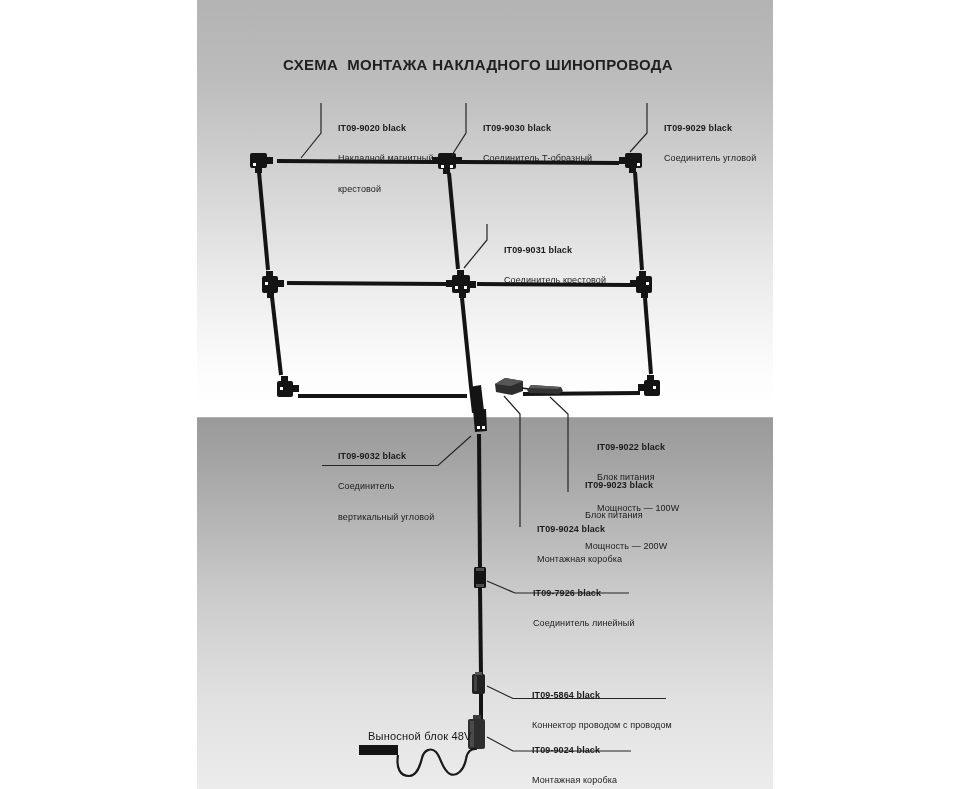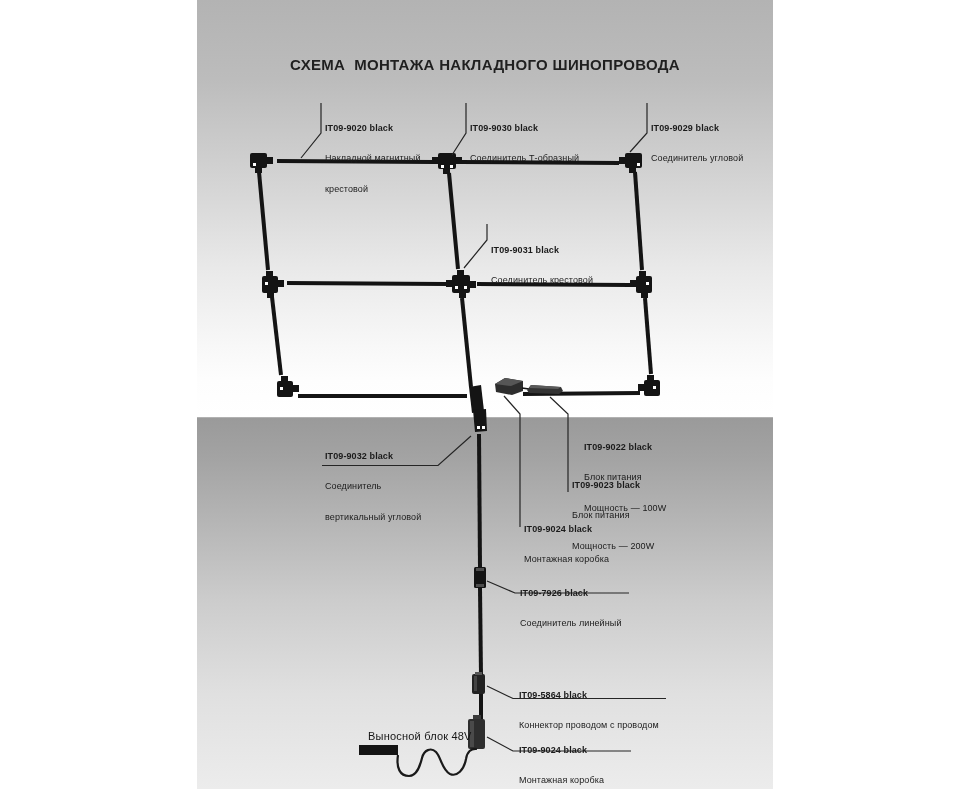--- a/index.html
+++ b/index.html
@@ -4,25 +4,25 @@
 <style>
   html,body{margin:0;padding:0;background:#ffffff;}
   #stage{position:relative;width:970px;height:789px;background:#ffffff;overflow:hidden;
          font-family:"Liberation Sans",sans-serif;}
   #backdrop{position:absolute;left:197px;top:0;width:576px;height:789px;
     background:linear-gradient(180deg,
       #b3b3b3 0%,#bcbcbc 10%,#d2d2d2 22%,#e9e9e9 34%,#f8f8f8 44%,#fdfdfd 48%,
       #ffffff 52.8%,#9a9a9a 52.95%,#a3a3a3 58%,#b5b5b5 66%,#cccccc 76%,
       #e0e0e0 88%,#ececec 100%);}
   #diagram-svg{position:absolute;left:0;top:0;}
-  .ttl{position:absolute;left:197px;top:17px;width:576px;text-align:center;
+  .ttl{position:absolute;left:190px;top:17px;width:576px;text-align:center;
        color:#1f1f1f;font-weight:bold;font-size:15px;line-height:19px;
        letter-spacing:.3px;white-space:pre;}
   .lbl{position:absolute;color:#1b1b1b;font-size:9px;line-height:10.3px;
-       letter-spacing:.1px;white-space:pre;}
+       letter-spacing:.1px;white-space:pre;margin-left:13px;}
   .lbl .code{font-weight:bold;}
   .remote-lbl{position:absolute;color:#161616;font-size:11px;letter-spacing:.2px;white-space:pre;}
 </style>
 </head>
 <body>
 
 <div id="stage">
   <div id="backdrop"></div>
 
   <svg id="diagram-svg" width="970" height="789" viewBox="0 0 970 789">

